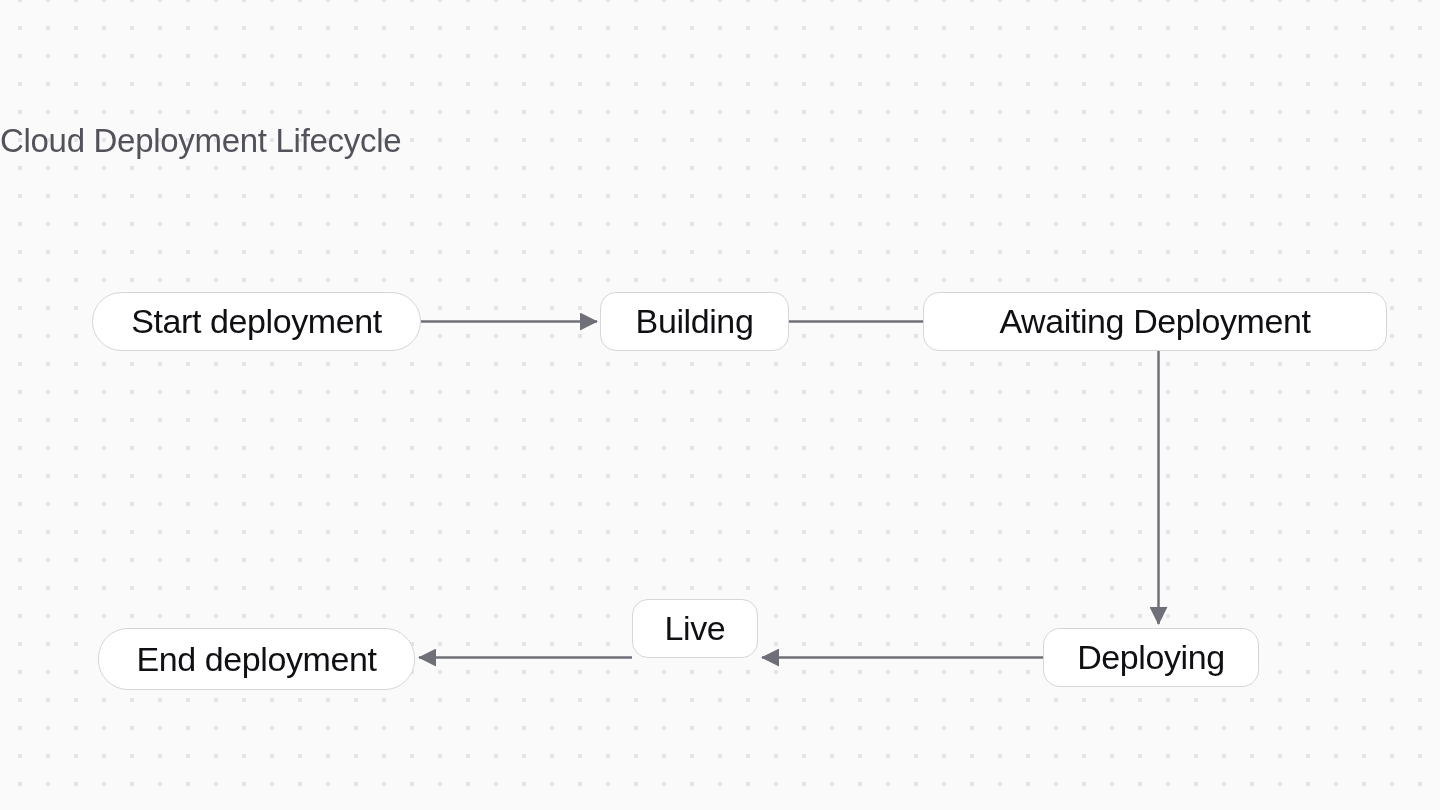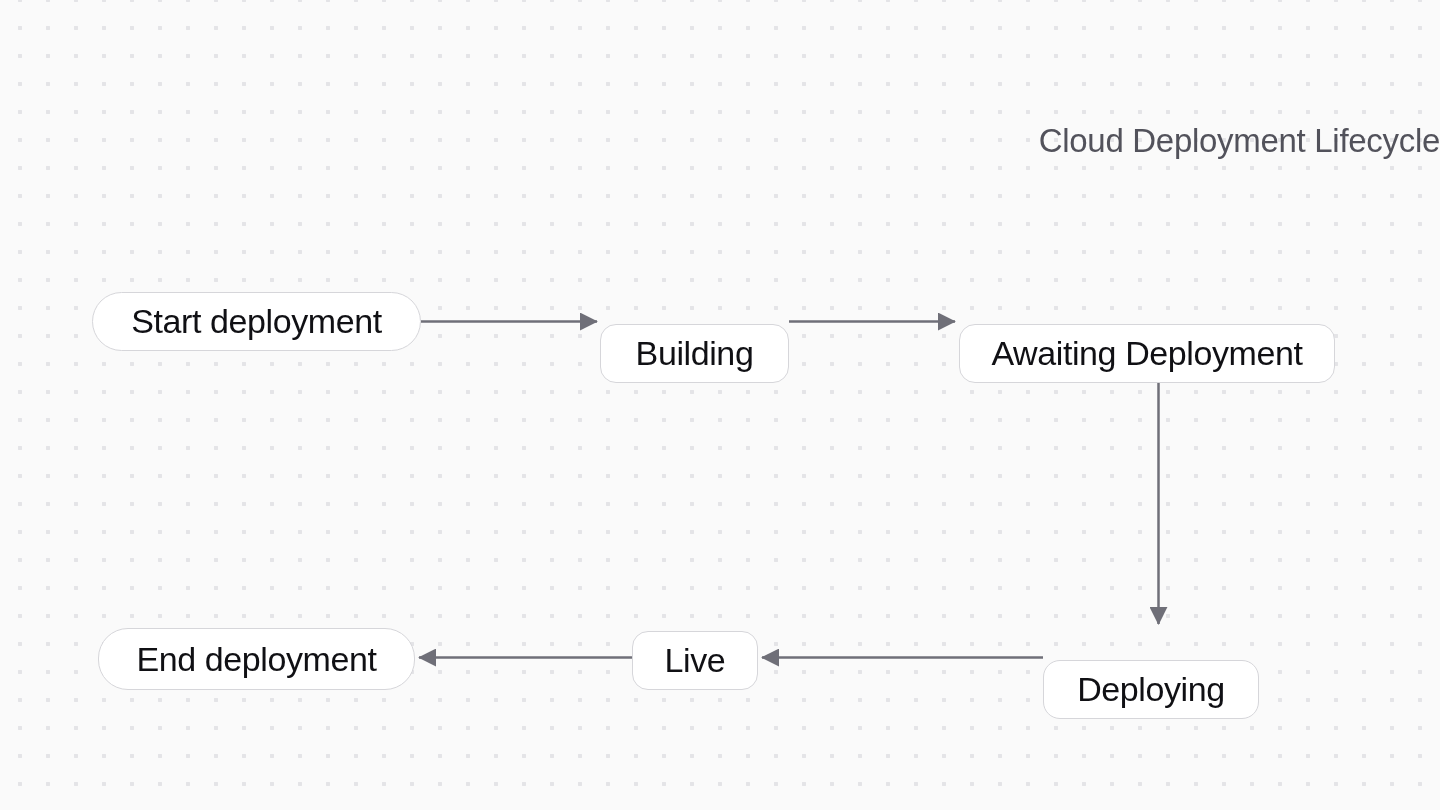--- a/index.html
+++ b/index.html
@@ -19,21 +19,21 @@
     background-color: #fafafa;
     background-image: radial-gradient(circle, #e4e4e7 2.1px, transparent 2.3px);
     background-size: 28px 28px;
     background-position: 6px 14px;
   }
   .diagram-title {
     position: absolute;
     top: 122px;
     left: 0;
     width: 1440px;
-    text-align: right;
+    text-align: left;
     font-size: 33px;
     font-weight: 500;
     letter-spacing: -0.3px;
     color: #52525b;
     user-select: none;
   }
   .node {
     position: absolute;
     box-sizing: border-box;
     background: #ffffff;
@@ -42,25 +42,25 @@
     align-items: center;
     justify-content: center;
     font-size: 34px;
     font-weight: 500;
     letter-spacing: -0.4px;
     color: #101014;
     cursor: grab;
     user-select: none;
   }
   .node.pill { border-radius: 30px; }
-  .node.rounded { border-radius: 16px; margin-top: 32px; }
+  .node.rounded { border-radius: 16px; }
 
   #node-start     { left: 92px;   top: 292px; width: 329px; height: 59px; }
   #node-building  { left: 600px;  top: 292px; width: 189px; height: 59px; }
-  #node-awaiting  { left: 959px;  top: 292px; width: 376px; height: 59px; }
+  #node-awaiting  { left: 923px;  top: 292px; width: 464px; height: 59px; }
   #node-end       { left: 98px;   top: 628px; width: 317px; height: 62px; }
   #node-live      { left: 632px;  top: 599px; width: 126px; height: 59px; }
   #node-deploying { left: 1043px; top: 628px; width: 216px; height: 59px; border-radius: 17px; }
 
   .edges-layer {
     position: absolute;
     left: 0;
     top: 0;
     width: 1440px;
     height: 810px;

